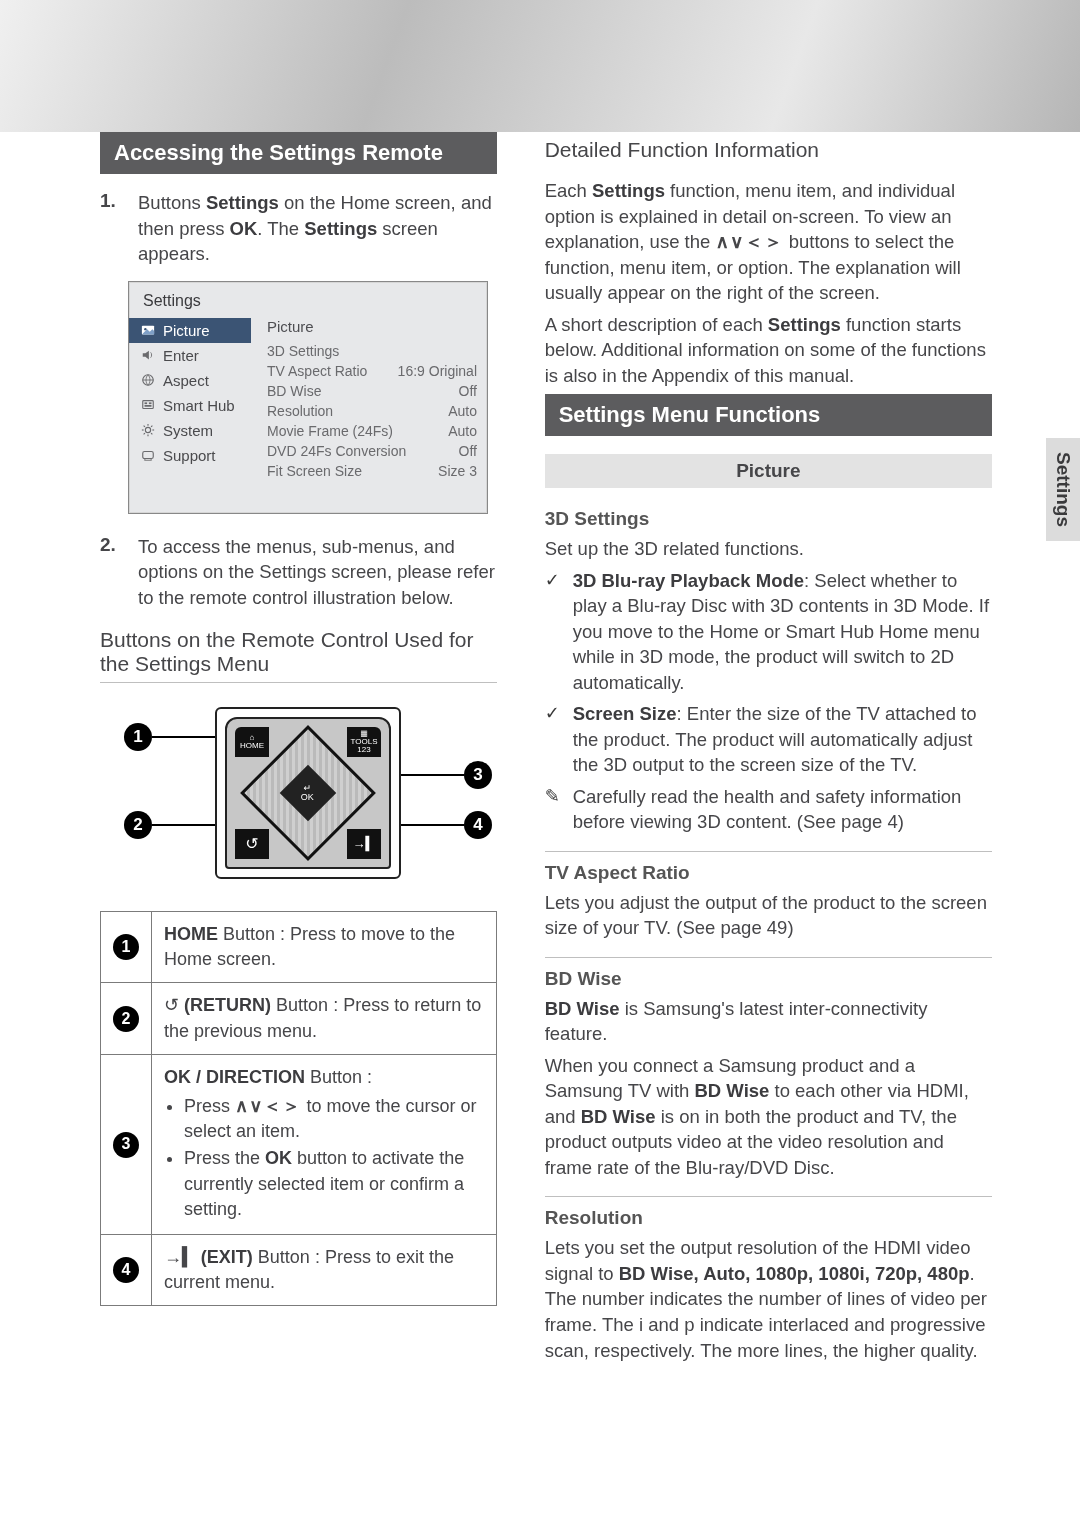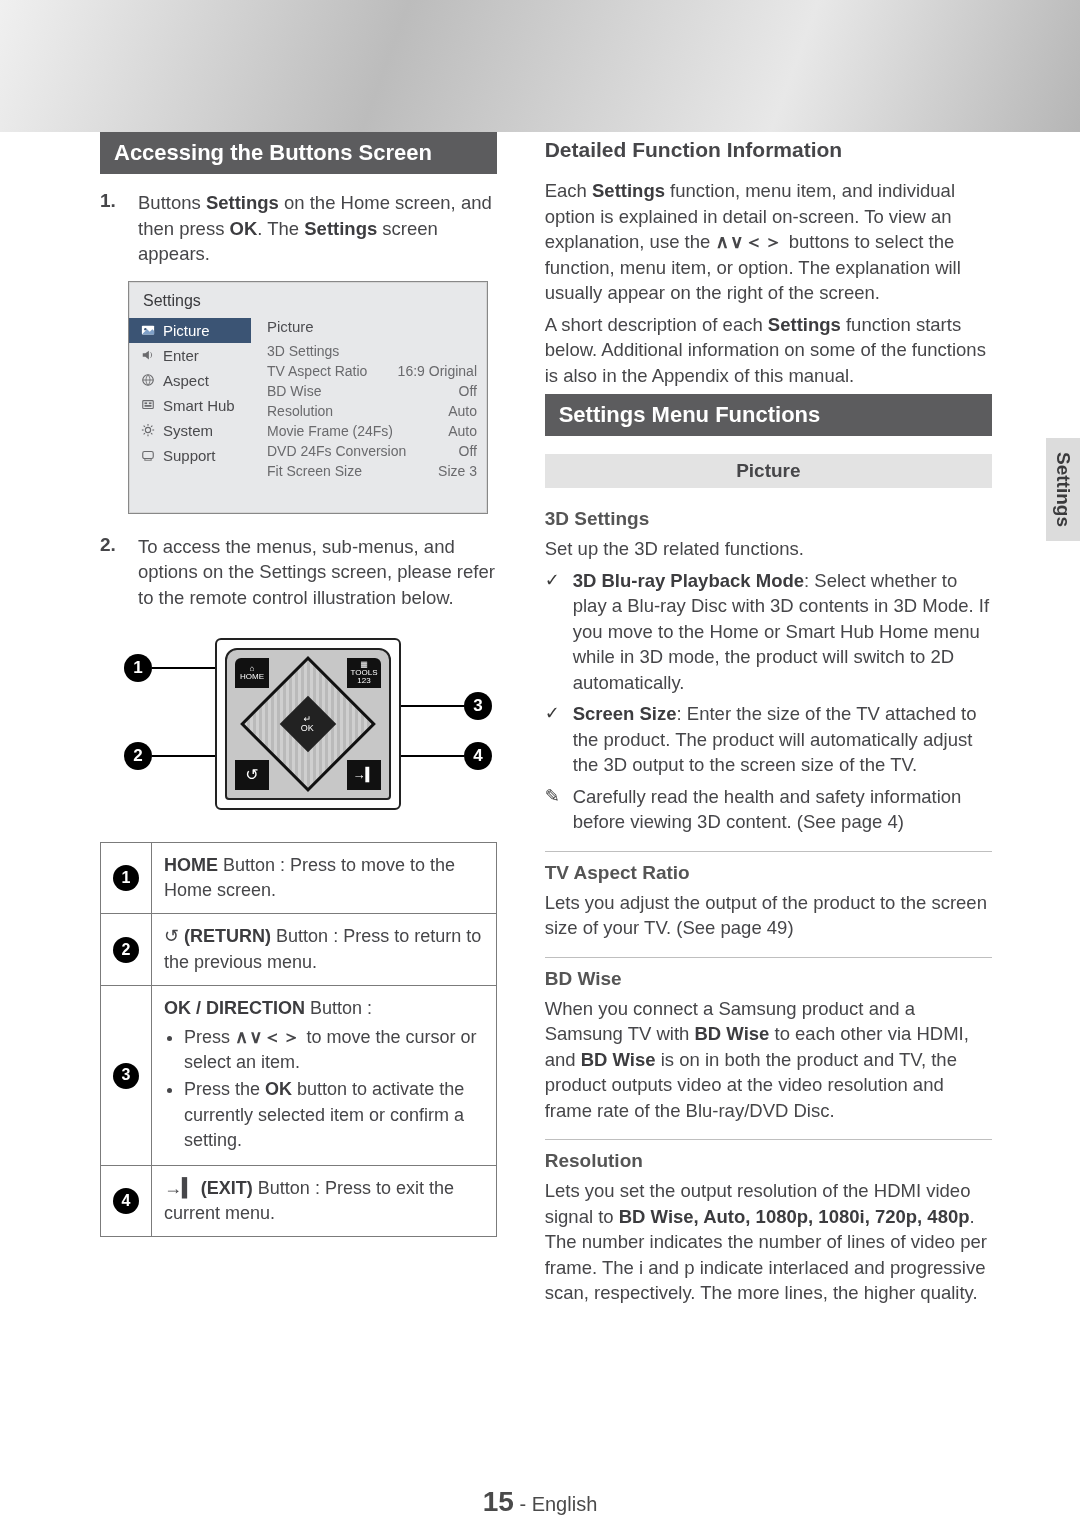--- a/index.html
+++ b/index.html
@@ -62,21 +62,21 @@
     color: #555;
     font-size: 19px;
     font-weight: bold;
     margin: 16px 0 4px 0;
     border-top: 1px solid var(--divider);
     padding-top: 10px;
   }
   h4.item-title.first { border-top: none; padding-top: 4px; }
   .sub-heading {
     font-size: 21px;
-    font-weight: bold;
+    font-weight: normal;
     color: var(--text);
     border-bottom: 1px solid var(--divider);
     padding-bottom: 6px;
     margin: 18px 0 10px 0;
   }
   p { margin: 6px 0; font-size: 18.5px; line-height: 1.38; }
   ol.numbered { list-style: none; padding: 0; margin: 0; }
   ol.numbered > li { display: flex; gap: 16px; margin-bottom: 14px; }
   ol.numbered > li .num { font-weight: bold; font-size: 19px; min-width: 22px; }
   ol.numbered > li .body { flex: 1; font-size: 18.5px; line-height: 1.38; }
@@ -241,21 +241,21 @@
   .sicon svg { display:block; }
 </style>
 </head>
 <body>
 
 <div class="sheet">
   <div class="cols">
 
     <div class="col col-left">
 
-      <h2 class="bar">Accessing the Buttons Screen</h2>
+      <h2 class="bar">Accessing the Settings Remote</h2>
 
       <ol class="numbered">
         <li>
           <div class="num">1.</div>
           <div class="body">
             <span>Buttons </span><b>Settings</b><span> on the Home screen, and then press </span><b>OK</b><span>. The </span><b>Settings</b><span> screen appears.</span>
           </div>
         </li>
       </ol>
 
@@ -365,20 +365,21 @@
         </div>
       </div>
 
       <ol class="numbered" start="2">
         <li>
           <div class="num">2.</div>
           <div class="body">To access the menus, sub-menus, and options on the Settings screen, please refer to the remote control illustration below.</div>
         </li>
       </ol>
 
+      <div class="sub-heading">Buttons on the Remote Control Used for the Settings Menu</div>
 
       <div class="remote-wrap">
         <div class="callout-dot cd1">1</div>
         <div class="callout-dot cd2">2</div>
         <div class="callout-dot cd3">3</div>
         <div class="callout-dot cd4">4</div>
         <div class="lead l1"></div>
         <div class="lead l2"></div>
         <div class="lead l3"></div>
         <div class="lead l4"></div>
@@ -476,29 +477,29 @@
       <div class="note-row">
         <span class="mark">✎</span>
         <span>Carefully read the health and safety information before viewing 3D content. (See page 4)</span>
       </div>
 
       <h4 class="item-title">TV Aspect Ratio</h4>
       <p>Lets you adjust the output of the product to the screen size of your TV. (See page 49)</p>
 
       <h4 class="item-title">BD Wise</h4>
       <p>
+        <b>BD Wise</b><span> is Samsung's latest inter-connectivity feature.</span>
+      </p>
+      <p>
         <span>When you connect a Samsung product and a Samsung TV with </span><b>BD Wise</b><span> to each other via HDMI, and </span><b>BD Wise</b><span> is on in both the product and TV, the product outputs video at the video resolution and frame rate of the Blu-ray/DVD Disc.</span>
       </p>
 
       <h4 class="item-title">Resolution</h4>
       <p>
         <span>Lets you set the output resolution of the HDMI video signal to </span><b>BD Wise, Auto, 1080p, 1080i, 720p, 480p</b><span>. The number indicates the number of lines of video per frame. The i and p indicate interlaced and progressive scan, respectively. The more lines, the higher quality.</span>
       </p>
 
     </div>
   </div>
 
-  <div class="footer">
-    <span class="pg">15</span><span> - </span><span>English</span>
-  </div>
 </div>
 
 <div class="side-tab">Settings</div>
 
 </body></html>

